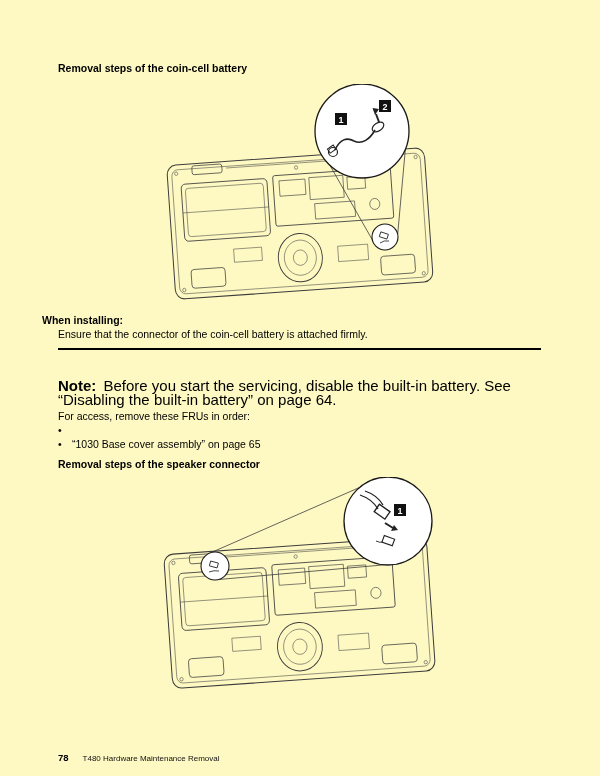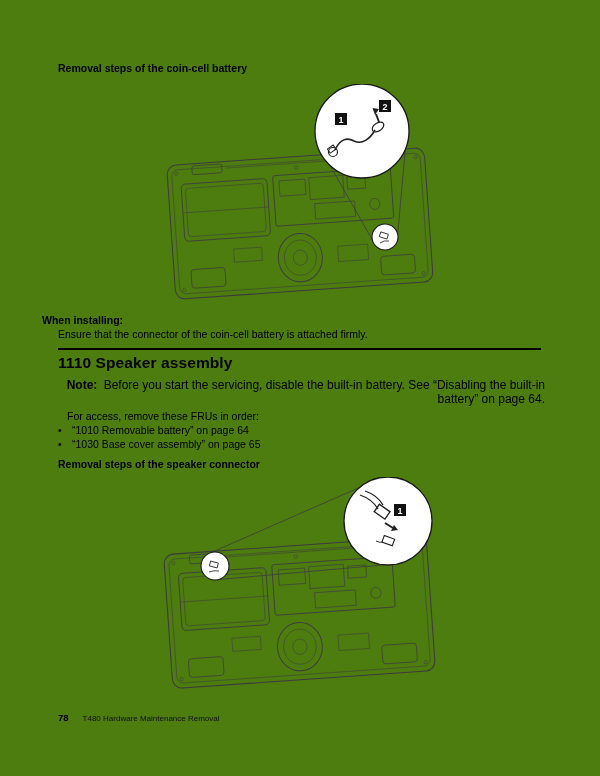--- a/index.html
+++ b/index.html
@@ -1,31 +1,31 @@
 <!DOCTYPE html>
 <html><head>
 <meta charset="utf-8">
 <style>
   * { box-sizing: border-box; }
   html, body { margin: 0; padding: 0; background: #ffffff; }
   .page {
     position: relative;
     width: 600px;
     height: 776px;
-    background: #4d7c0f;
+    background: #fef9c3;
     font-family: "Liberation Sans", sans-serif;
     color: #000000;
     overflow: hidden;
   }
   .abs { position: absolute; }
   .caption { font-size: 10.5px; font-weight: bold; }
   .body-text { font-size: 10.5px; line-height: 13px; }
   .section-title { font-size: 15.5px; font-weight: bold; letter-spacing: 0.1px; }
   .rule { border-top: 2px solid #000; height: 0; }
-  .note-para { font-size: 12px; line-height: 13.5px; text-align: right; }
+  .note-para { font-size: 15px; line-height: 13.5px; }
   .note-para b { margin-right: 3px; }
   .fru-list { font-size: 10.5px; line-height: 13.5px; }
   .bullet-row { display: flex; }
   .bullet-glyph { width: 14px; flex: 0 0 14px; }
   .footer-row { display: flex; align-items: baseline; }
   .footer-pagenum { font-size: 9.5px; font-weight: bold; margin-right: 14px; }
   .footer-title { font-size: 8px; color: #111; }
   svg text { font-family: "Liberation Sans", sans-serif; }
 </style>
 </head>
@@ -96,33 +96,31 @@
     <g>
       <rect x="291" y="16" width="12" height="12" fill="#111111"></rect>
       <text x="297" y="25.5" text-anchor="middle" font-size="9" font-weight="bold" fill="#ffffff">2</text>
     </g>
   </svg>
 
   <div class="abs caption" style="left:42px; top:314px;">When installing:</div>
   <div class="abs body-text" style="left:58px; top:328px; width:486px;">Ensure that the connector of the coin-cell battery is attached firmly.</div>
 
   <div class="abs rule" style="left:58px; top:348px; width:483px;"></div>
-  <div class="abs section-title" style="left:58px; top:354px;">1110 Speaker assembly</div>
 
   <div class="abs note-para" style="left:58px; top:379px; width:487px;">
     <b>Note:</b>
     <span>Before you start the servicing, disable the built-in battery. See “Disabling the built-in battery” on page 64.</span>
   </div>
 
-  <div class="abs body-text" style="left:67px; top:410px; width:486px;">For access, remove these FRUs in order:</div>
+  <div class="abs body-text" style="left:58px; top:410px; width:486px;">For access, remove these FRUs in order:</div>
 
   <div class="abs fru-list" style="left:58px; top:424px; width:486px;">
     <div class="bullet-row">
       <span class="bullet-glyph">•</span>
-      <span>“1010 Removable battery” on page 64</span>
     </div>
     <div class="bullet-row">
       <span class="bullet-glyph">•</span>
       <span>“1030 Base cover assembly” on page 65</span>
     </div>
   </div>
 
   <div class="abs caption" style="left:58px; top:458px;">Removal steps of the speaker connector</div>
 
   <svg class="abs" style="left:88px; top:477px;" width="372" height="212" viewBox="0 0 372 212">
@@ -148,18 +146,18 @@
       <path d="M310 53 l-7 1 3 -6 z" fill="#222" stroke="none"></path>
       <rect x="295" y="60" width="11" height="7" transform="rotate(20 300 63)" stroke-width="1.1"></rect>
       <path d="M288 64 q4 2 7 1" stroke-width="0.9"></path>
     </g>
     <g>
       <rect x="306" y="27" width="12" height="12" fill="#111111"></rect>
       <text x="312" y="36.5" text-anchor="middle" font-size="9" font-weight="bold" fill="#ffffff">1</text>
     </g>
   </svg>
 
-  <div class="abs footer-row" style="left:58px; top:712px;">
+  <div class="abs footer-row" style="left:58px; top:752px;">
     <span class="footer-pagenum">78</span>
     <span class="footer-title">T480 Hardware Maintenance Removal</span>
   </div>
 
 </div>
 
 </body></html>

